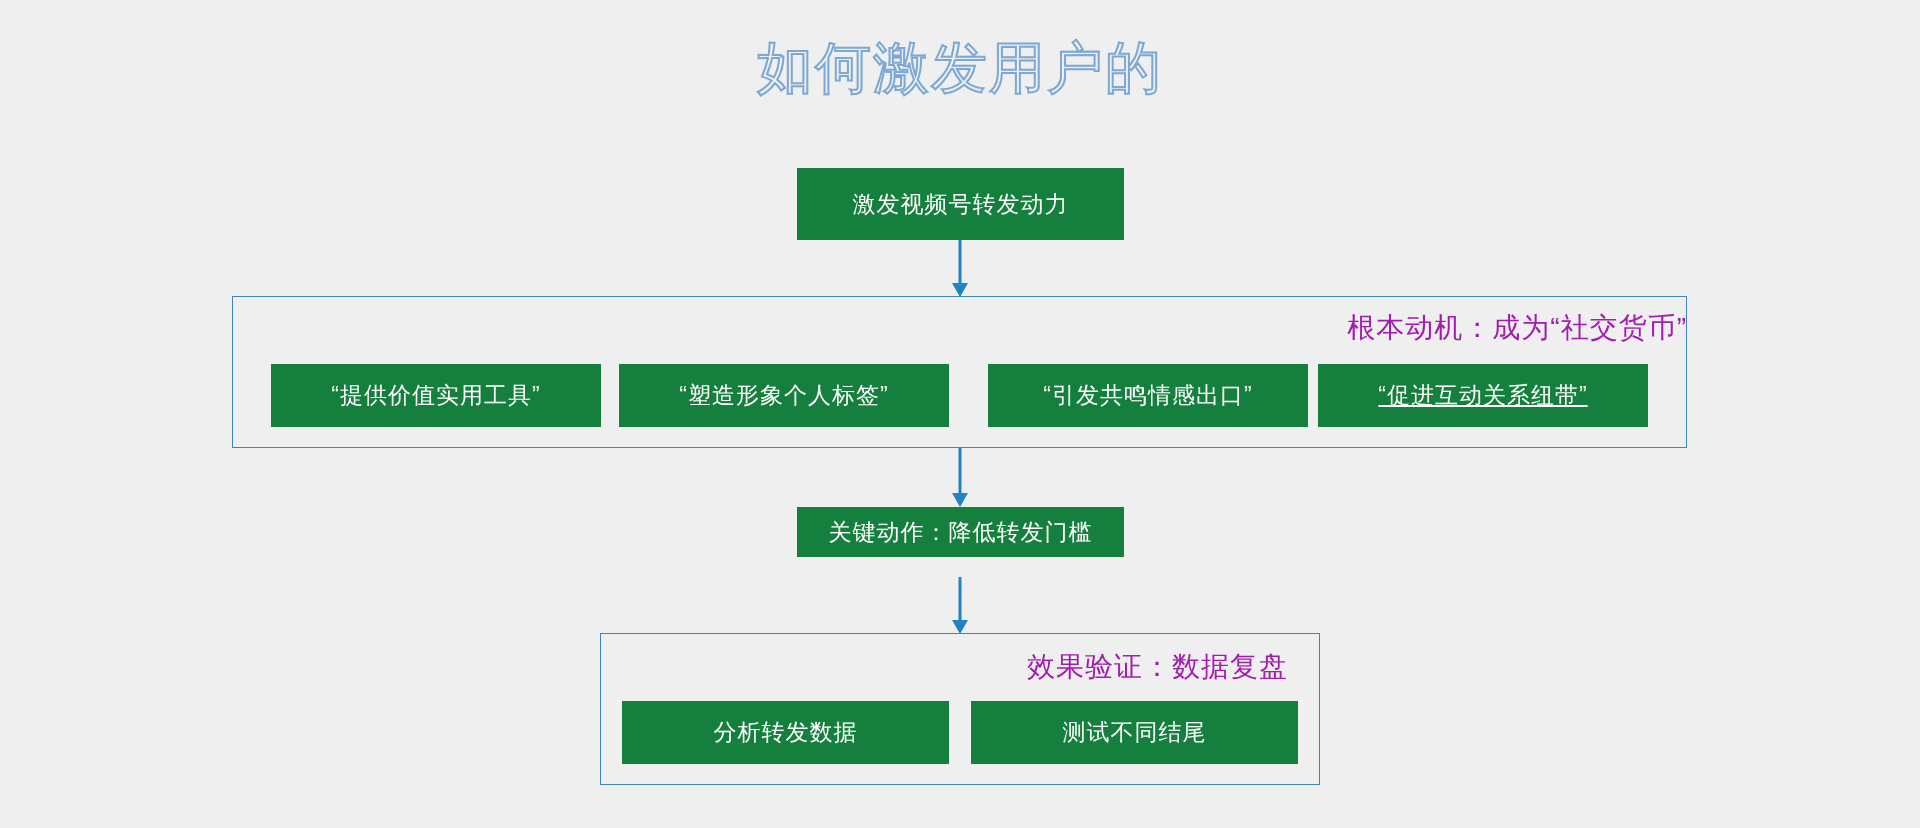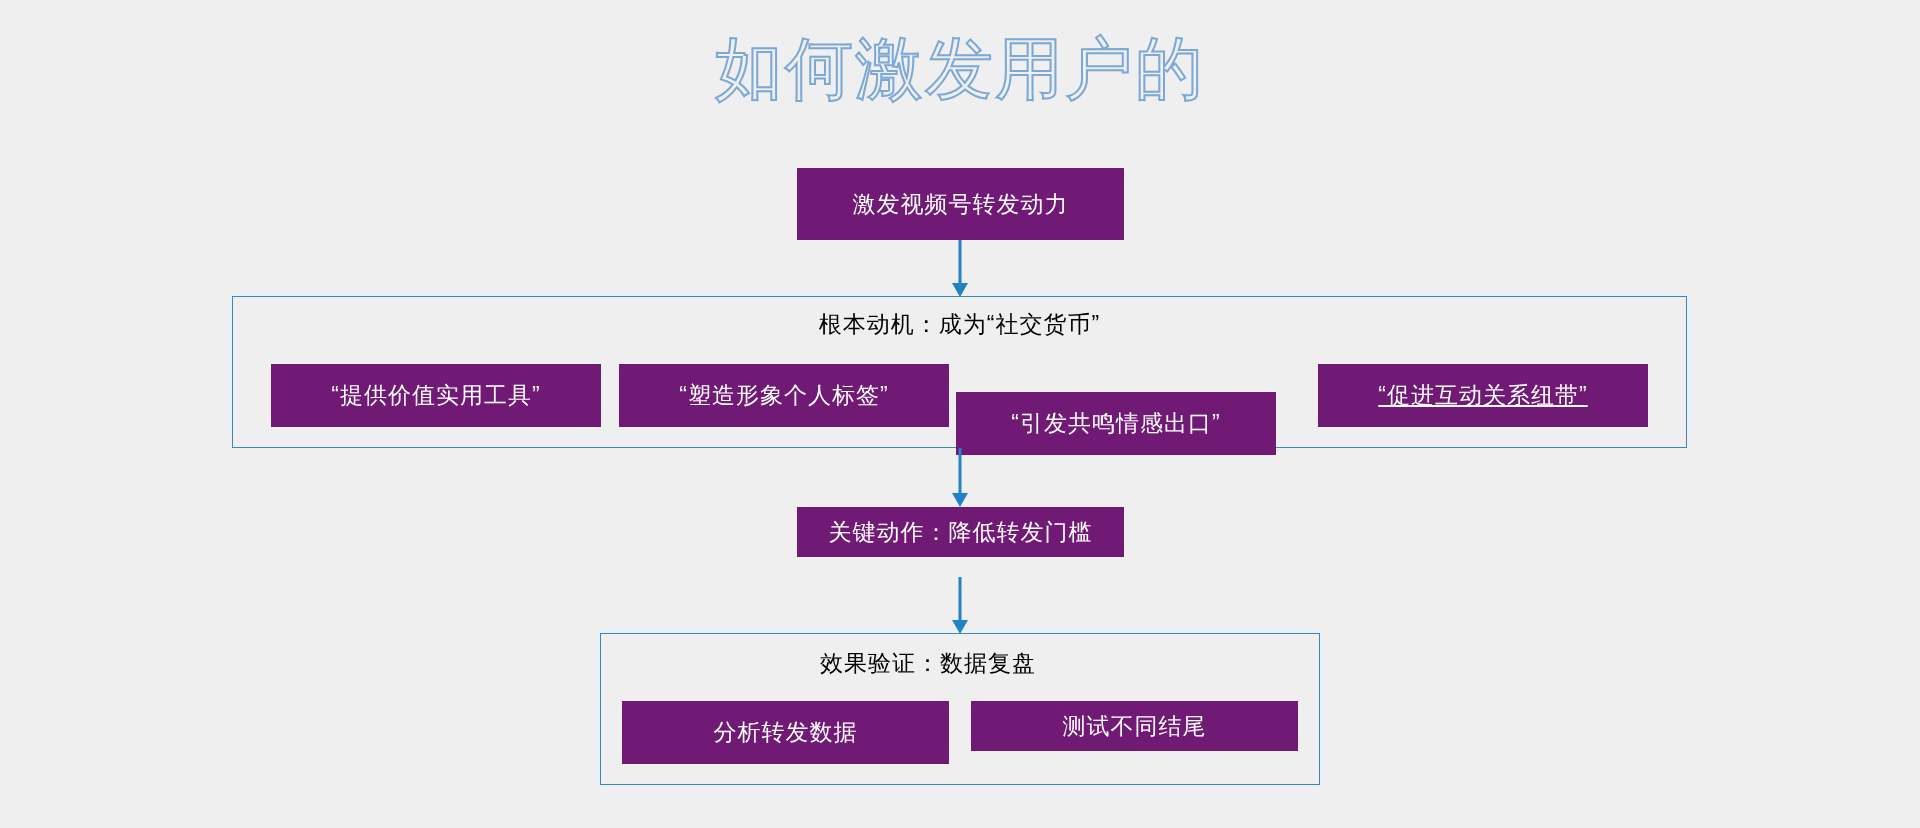--- a/index.html
+++ b/index.html
@@ -22,86 +22,86 @@
     top: 0;
     left: 0;
     width: 1920px;
     height: 135px;
     display: flex;
     align-items: center;
     justify-content: center;
     white-space: nowrap;
   }
   .title-text {
-    font-size: 68px;
+    font-size: 56px;
     font-weight: bold;
     letter-spacing: 2px;
     line-height: 1;
   }
   .title-outline {
     color: transparent;
     -webkit-text-stroke: 2px #7ba8d4;
     text-stroke: 2px #7ba8d4;
     font-weight: normal;
   }
   .title-solid {
     color: #1d7fbe;
   }
 
   
   .node {
     position: absolute;
-    background: #701a75;
+    background: #15803d;
     color: #ffffff;
     display: flex;
     align-items: center;
     justify-content: center;
     font-size: 23px;
     letter-spacing: 1px;
     box-sizing: border-box;
     white-space: nowrap;
   }
 
   .group-box {
     position: absolute;
     border: 1.5px solid #3d86b8;
     background: transparent;
     box-sizing: border-box;
   }
 
   .group-title {
     position: absolute;
-    color: #000000;
-    font-size: 23px;
+    color: #a21caf;
+    font-size: 28px;
     letter-spacing: 1px;
     white-space: nowrap;
-    text-align: center;
+    text-align: right;
   }
 
   
   .arrow {
     position: absolute;
   }
 
   
   #node-root       { left: 797px; top: 168px;  width: 327px; height: 72px; }
 
   #box-motive      { left: 232px; top: 296px;  width: 1455px; height: 152px; }
   #label-motive    { left: 232px; top: 309px;  width: 1455px; }
   #node-m1         { left: 271px; top: 364px;  width: 330px; height: 63px; }
   #node-m2         { left: 619px; top: 364px;  width: 330px; height: 63px; }
-  #node-m3         { left: 956px; top: 364px;  width: 320px; height: 63px; margin-top: 28px; }
+  #node-m3         { left: 988px; top: 364px;  width: 320px; height: 63px; }
   #node-m4         { left: 1318px; top: 364px; width: 330px; height: 63px; text-decoration: underline; }
 
   #node-action     { left: 797px; top: 507px;  width: 327px; height: 50px; }
 
   #box-verify      { left: 600px; top: 633px;  width: 720px; height: 152px; }
   #label-verify    { left: 568px; top: 648px;  width: 720px; }
   #node-v1         { left: 622px; top: 701px;  width: 327px; height: 63px; }
-  #node-v2         { left: 971px; top: 701px;  width: 327px; height: 50px; }
+  #node-v2         { left: 971px; top: 701px;  width: 327px; height: 63px; }
 
   #arrow-1 { left: 944px; top: 240px; width: 32px; height: 58px; }
   #arrow-2 { left: 944px; top: 448px; width: 32px; height: 60px; }
   #arrow-3 { left: 944px; top: 577px; width: 32px; height: 58px; }
 </style>
 </head>
 <body>
 
 <div id="title-bar">
   <span class="title-text title-outline">如何激发用户的</span>

